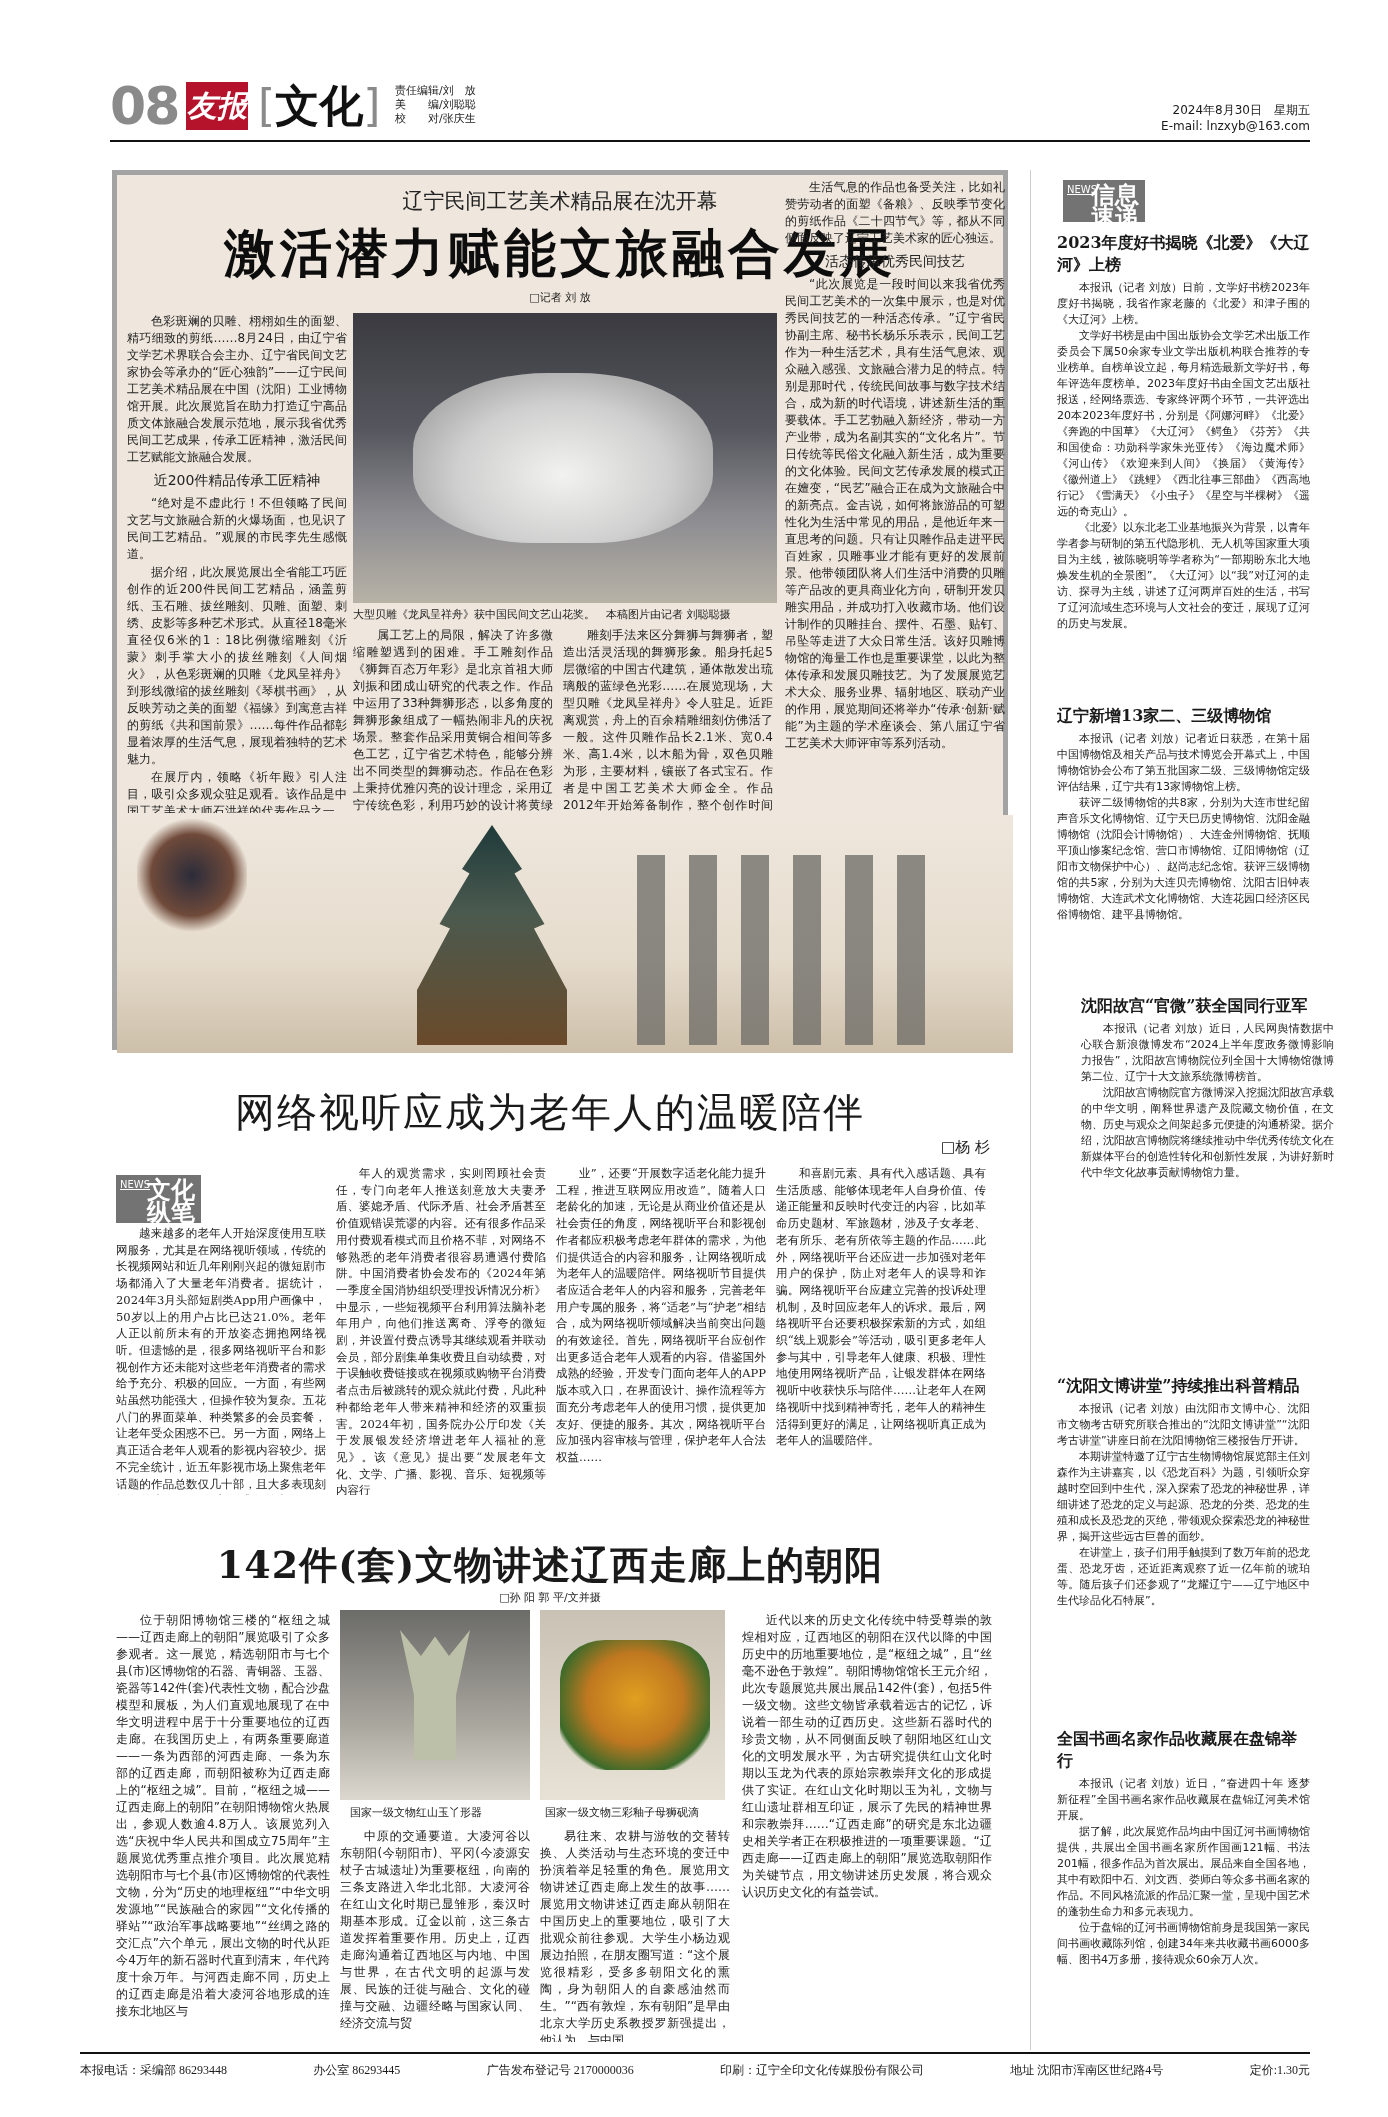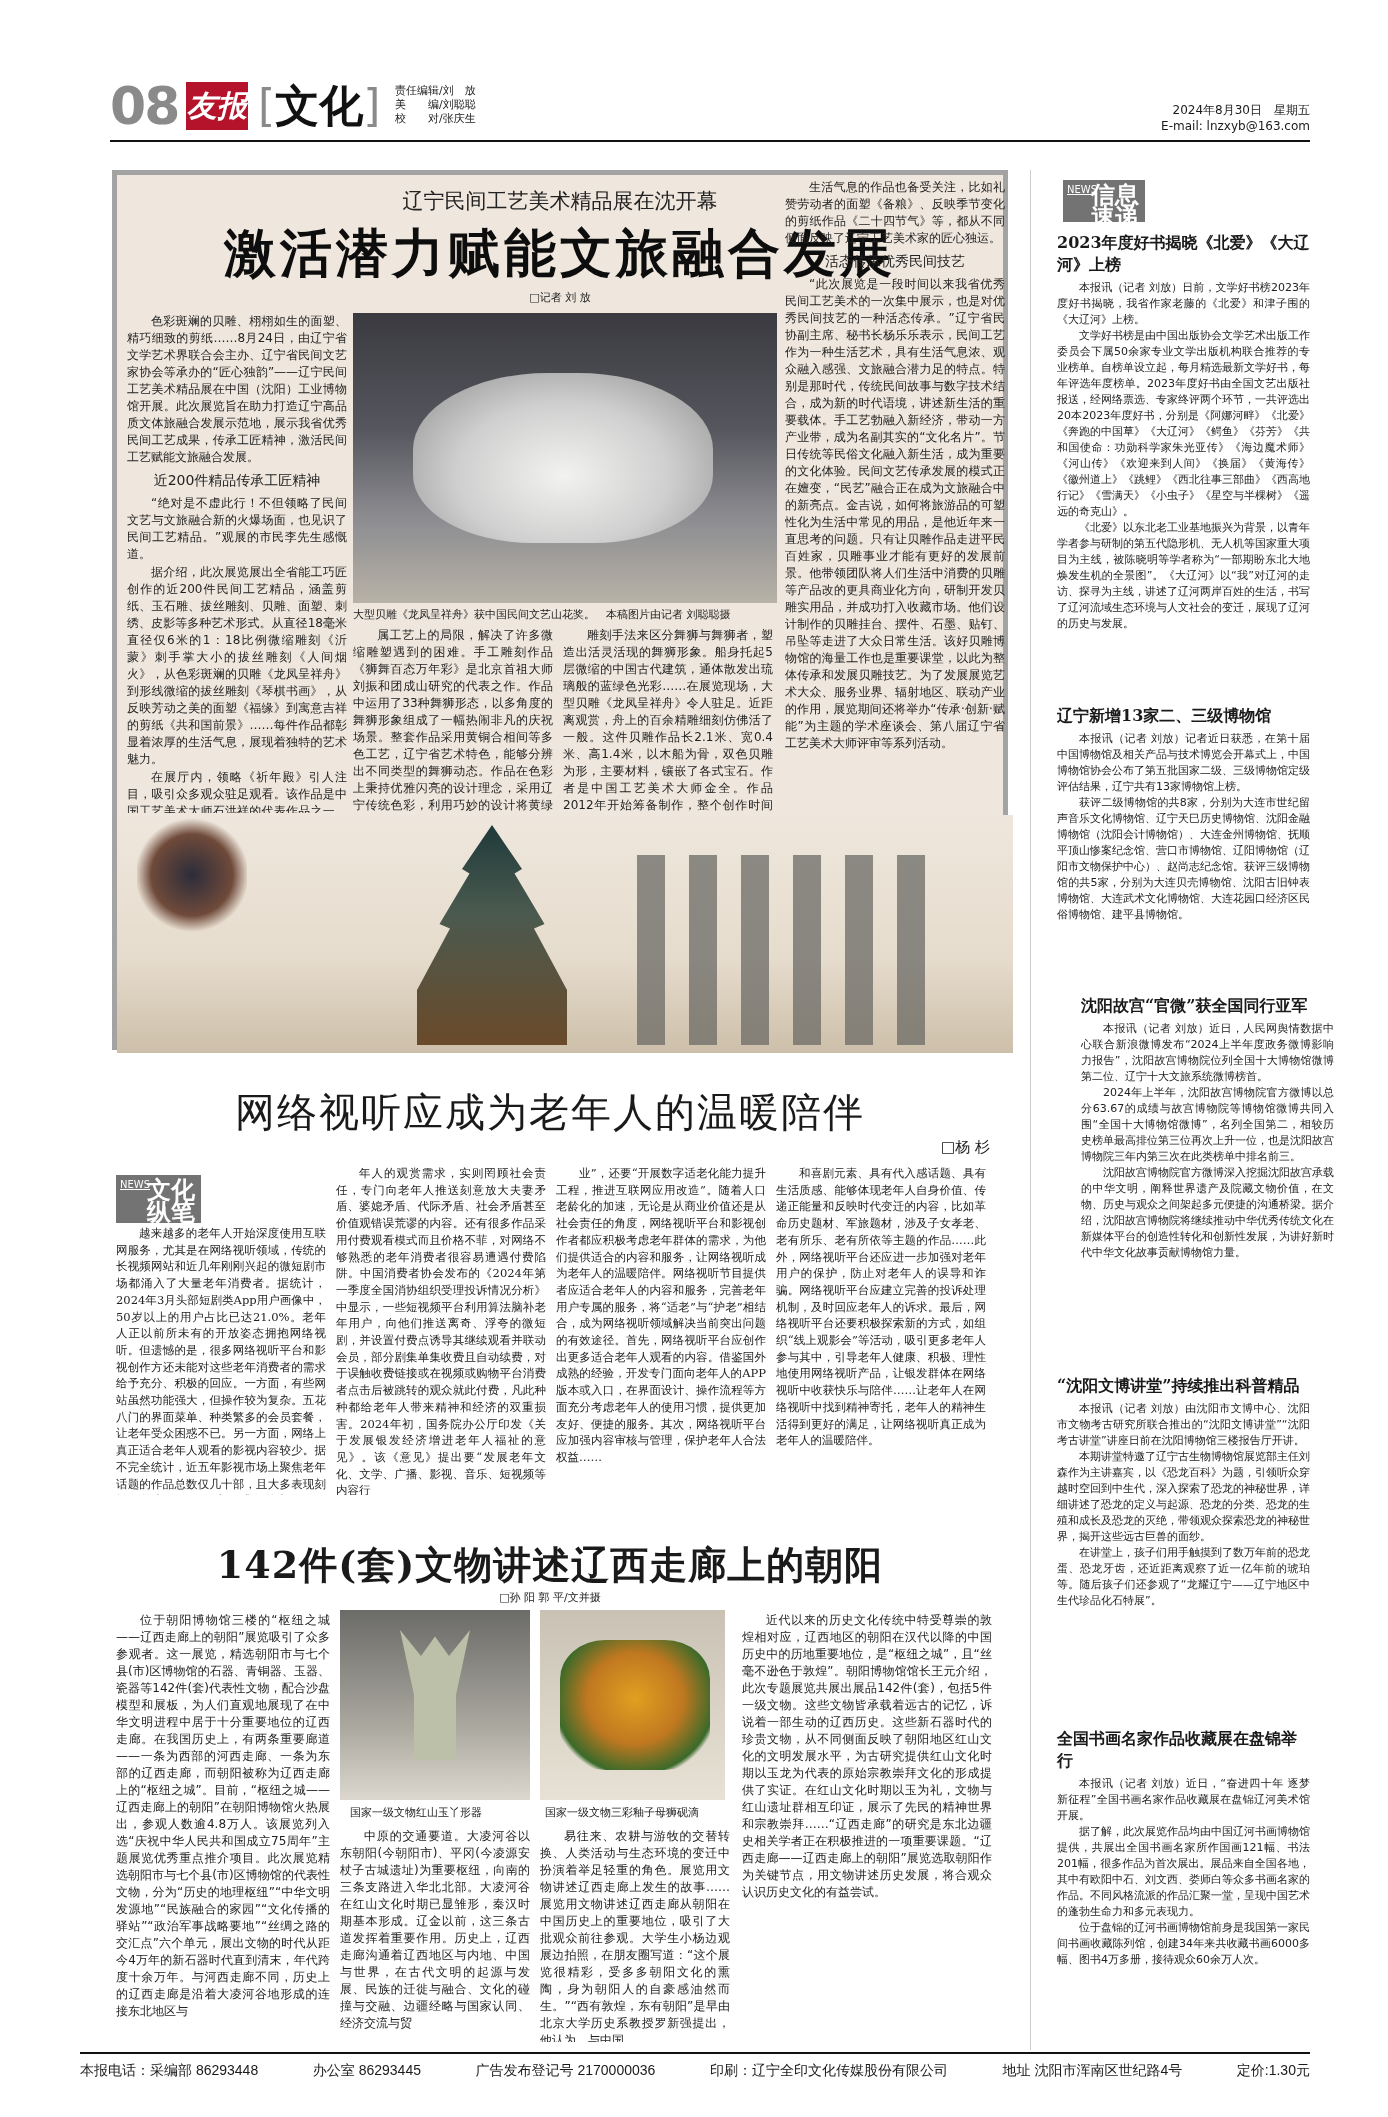--- a/index.html
+++ b/index.html
@@ -53,21 +53,21 @@
   .photo-lion { left: 540px; top: 1610px; width: 185px; height: 190px; background: linear-gradient(180deg, #c9c2b4 0%, #e8e2d6 100%); }
   .lion { position: absolute; left: 20px; top: 30px; width: 150px; height: 130px; background: radial-gradient(ellipse at 50% 45%, #e0a020 0%, #c07820 45%, #3a6a2a 75%, transparent 80%); border-radius: 30%; }
   .badge-right { position: absolute; left: 1063px; top: 180px; width: 82px; height: 42px; }
   .rightcol-vline { position: absolute; left: 1030px; top: 170px; width: 1px; height: 1880px; background: #ccc; }
   .rc-item { position: absolute; left: 1057px; width: 253px; }
   .rc-item h3 { font-size: 16px; font-weight: bold; line-height: 22px; margin-bottom: 4px; }
   .rc-item p { font-size: 11px; line-height: 16px; text-indent: 2em; text-align: justify; font-family: "DejaVu Sans", sans-serif; color: #222; }
 
   
   .foot-rule { position: absolute; left: 80px; top: 2052px; width: 1230px; height: 2px; background: #111; }
-  .footer { position: absolute; left: 80px; top: 2062px; width: 1230px; display: flex; justify-content: space-between; font-size: 14px; font-family: Liberation Sans, sans-serif; }
+  .footer { position: absolute; left: 80px; top: 2062px; width: 1230px; display: flex; justify-content: space-between; font-size: 12px; font-family: Liberation Serif, serif; }
 </style>
 </head>
 <body>
 
 <div class="masthead">
   <div class="page-num">08</div>
   <div class="logo">友报</div>
   <div class="section-bracket">
     <span class="br">[</span><span>文化</span><span class="br">]</span>
   </div>
@@ -136,21 +136,20 @@
 
 <div class="rc-item" style="top:705px;">
   <h3>辽宁新增13家二、三级博物馆</h3>
   <p>本报讯（记者 刘放）记者近日获悉，在第十届中国博物馆及相关产品与技术博览会开幕式上，中国博物馆协会公布了第五批国家二级、三级博物馆定级评估结果，辽宁共有13家博物馆上榜。</p>
   <p>获评二级博物馆的共8家，分别为大连市世纪留声音乐文化博物馆、辽宁天巳历史博物馆、沈阳金融博物馆（沈阳会计博物馆）、大连金州博物馆、抚顺平顶山惨案纪念馆、营口市博物馆、辽阳博物馆（辽阳市文物保护中心）、赵尚志纪念馆。获评三级博物馆的共5家，分别为大连贝壳博物馆、沈阳古旧钟表博物馆、大连武术文化博物馆、大连花园口经济区民俗博物馆、建平县博物馆。</p>
 </div>
 
 <div class="rc-item" style="top:995px;margin-left:24px;">
   <h3>沈阳故宫“官微”获全国同行亚军</h3>
   <p>本报讯（记者 刘放）近日，人民网舆情数据中心联合新浪微博发布“2024上半年度政务微博影响力报告”，沈阳故宫博物院位列全国十大博物馆微博第二位、辽宁十大文旅系统微博榜首。</p>
-  <p>2024年上半年，沈阳故宫博物院官方微博以总分63.67的成绩与故宫博物院等博物馆微博共同入围“全国十大博物馆微博”，名列全国第二，相较历史榜单最高排位第三位再次上升一位，也是沈阳故宫博物院三年内第三次在此类榜单中排名前三。</p>
   <p>沈阳故宫博物院官方微博深入挖掘沈阳故宫承载的中华文明，阐释世界遗产及院藏文物价值，在文物、历史与观众之间架起多元便捷的沟通桥梁。据介绍，沈阳故宫博物院将继续推动中华优秀传统文化在新媒体平台的创造性转化和创新性发展，为讲好新时代中华文化故事贡献博物馆力量。</p>
 </div>
 
 <div class="rc-item" style="top:1375px;">
   <h3>“沈阳文博讲堂”持续推出科普精品</h3>
   <p>本报讯（记者 刘放）由沈阳市文博中心、沈阳市文物考古研究所联合推出的“沈阳文博讲堂”“沈阳考古讲堂”讲座日前在沈阳博物馆三楼报告厅开讲。</p>
   <p>本期讲堂特邀了辽宁古生物博物馆展览部主任刘森作为主讲嘉宾，以《恐龙百科》为题，引领听众穿越时空回到中生代，深入探索了恐龙的神秘世界，详细讲述了恐龙的定义与起源、恐龙的分类、恐龙的生殖和成长及恐龙的灭绝，带领观众探索恐龙的神秘世界，揭开这些远古巨兽的面纱。</p>
   <p>在讲堂上，孩子们用手触摸到了数万年前的恐龙蛋、恐龙牙齿，还近距离观察了近一亿年前的琥珀等。随后孩子们还参观了“龙耀辽宁——辽宁地区中生代珍品化石特展”。</p>
 </div>
 

